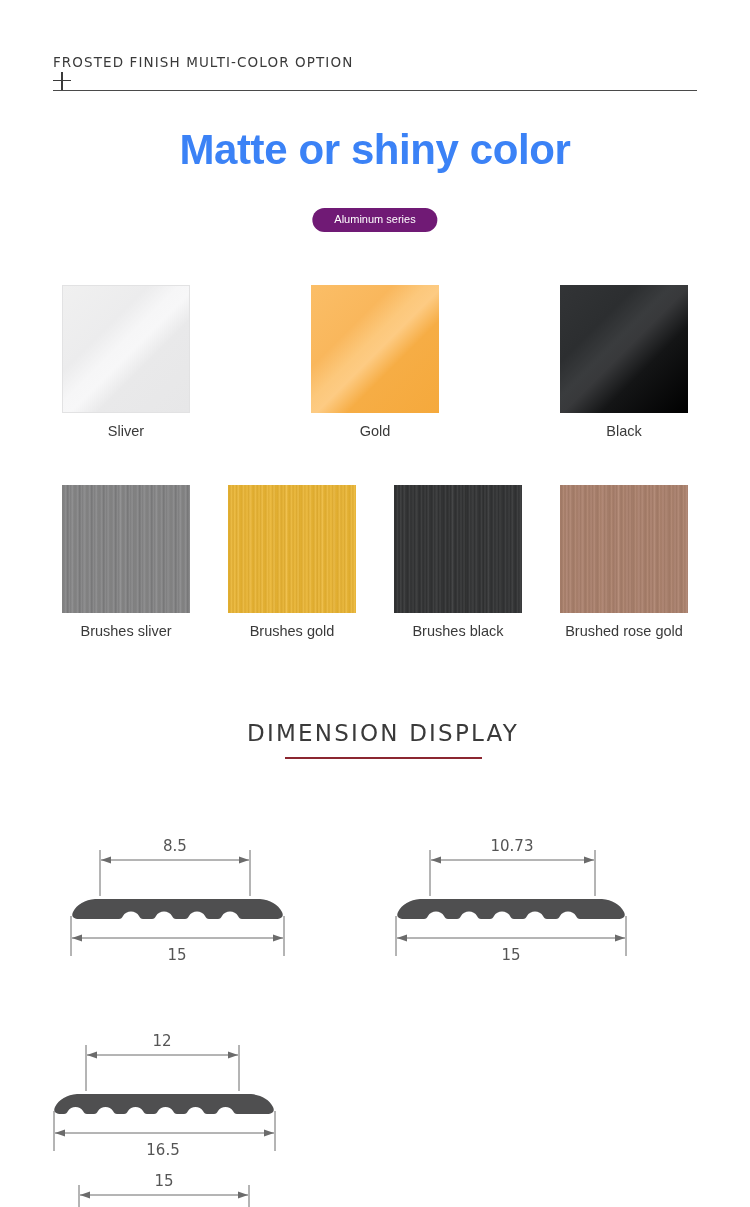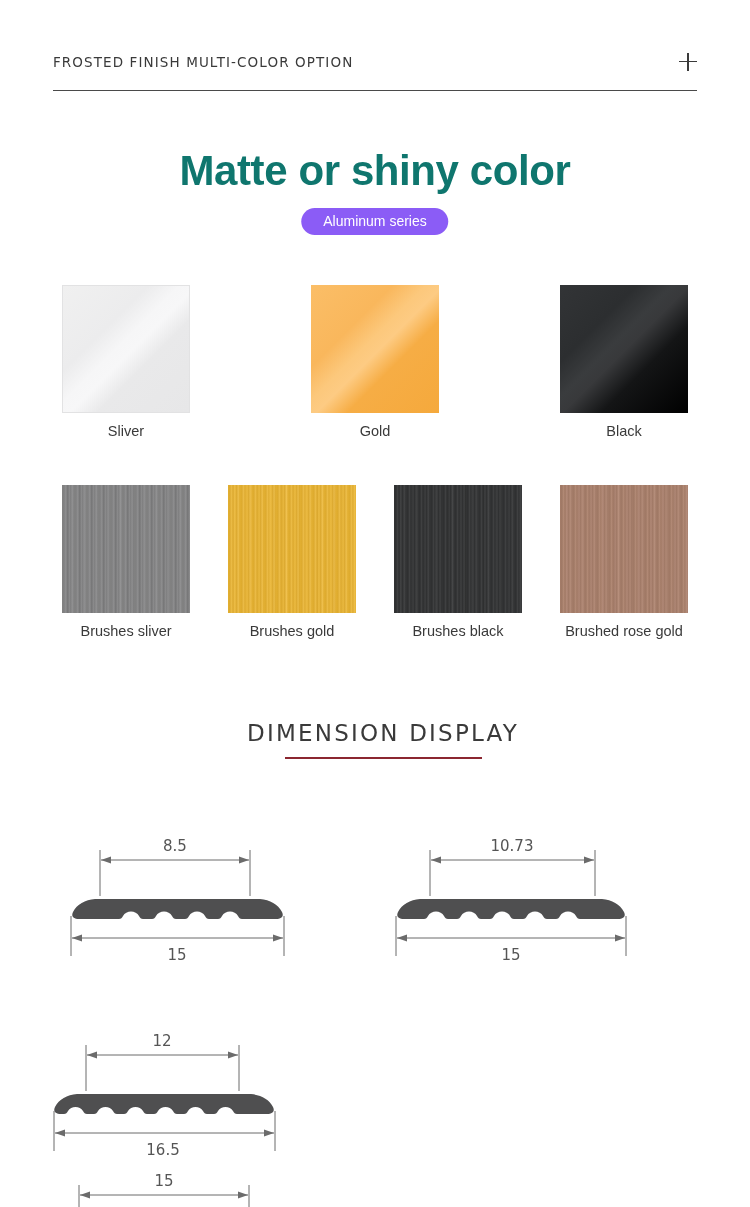--- a/index.html
+++ b/index.html
@@ -21,20 +21,21 @@
   .header {
     position: absolute;
     left: 53px;
     top: 52px;
     width: 644px;
     height: 38px;
     border-bottom: 1.4px solid #4a4a4a;
     display: flex;
     align-items: flex-start;
     justify-content: space-between;
+    flex-direction: column;
   }
   .header-title {
     font-size: 13.5px;
     letter-spacing: 1.1px;
     color: #3a3a3a;
     font-family: "DejaVu Sans", sans-serif;
     white-space: nowrap;
     line-height: 1;
     padding-top: 4px;
   }
@@ -59,34 +60,33 @@
 
   
   .main-title {
     position: absolute;
     left: 0;
     top: 126px;
     width: 750px;
     text-align: center;
     font-size: 42px;
     font-weight: bold;
-    color: #0f766e;
+    color: #3b82f6;
     letter-spacing: -0.4px;
     line-height: 1.15;
-    margin-top: 21px;
   }
 
   .badge {
     position: absolute;
     left: 50%;
     transform: translateX(-50%);
     top: 208px;
-    background: #8b5cf6;
+    background: #701a75;
     color: #ffffff;
-    font-size: 14px;
+    font-size: 11px;
     border-radius: 14px;
     padding: 6px 22px 7px 22px;
     line-height: 1;
     white-space: nowrap;
   }
 
   
   .swatch-grid {
     position: absolute;
     left: 62px;

